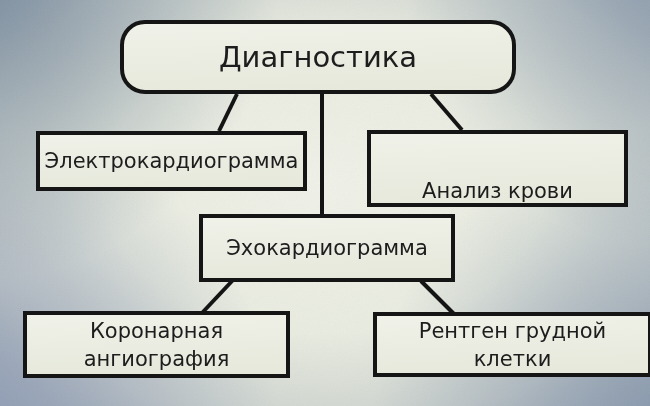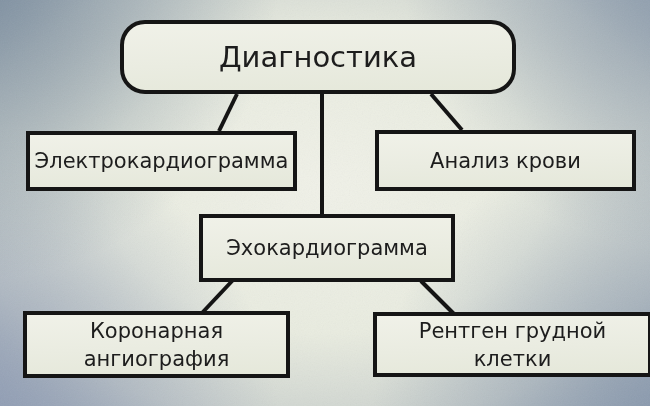--- a/index.html
+++ b/index.html
@@ -40,22 +40,22 @@
     border: 4px solid #151515;
     background: linear-gradient(178deg, #f0f1e8 0%, #eaece1 55%, #e5e8da 100%);
     display: flex;
     align-items: center;
     justify-content: center;
     text-align: center;
     color: #1d1d1d;
     white-space: pre-line;
   }
   .node-root     { left:120px; top:20px;  width:396px; height:74px; border-radius:25px; font-size:29px; }
-  .node-ecg      { left:26px;  top:131px; width:271px; height:60px; font-size:21px; }
-  .node-blood    { left:375px; top:130px; width:261px; height:61px; font-size:21px; }
+  .node-ecg      { left:36px;  top:131px; width:271px; height:60px; font-size:21px; }
+  .node-blood    { left:367px; top:130px; width:261px; height:77px; font-size:21px;align-items:flex-end; }
   .node-echo     { left:199px; top:214px; width:256px; height:68px; font-size:21px; }
   .node-coronary { left:23px;  top:311px; width:267px; height:67px; font-size:21px; line-height:28px; }
   .node-xray     { left:373px; top:312px; width:279px; height:65px; font-size:21px; line-height:28px; }
 </style>
 </head>
 <body>
 
 <div class="canvas">
 
   <svg class="texture" xmlns="http://www.w3.org/2000/svg" width="650" height="406">

